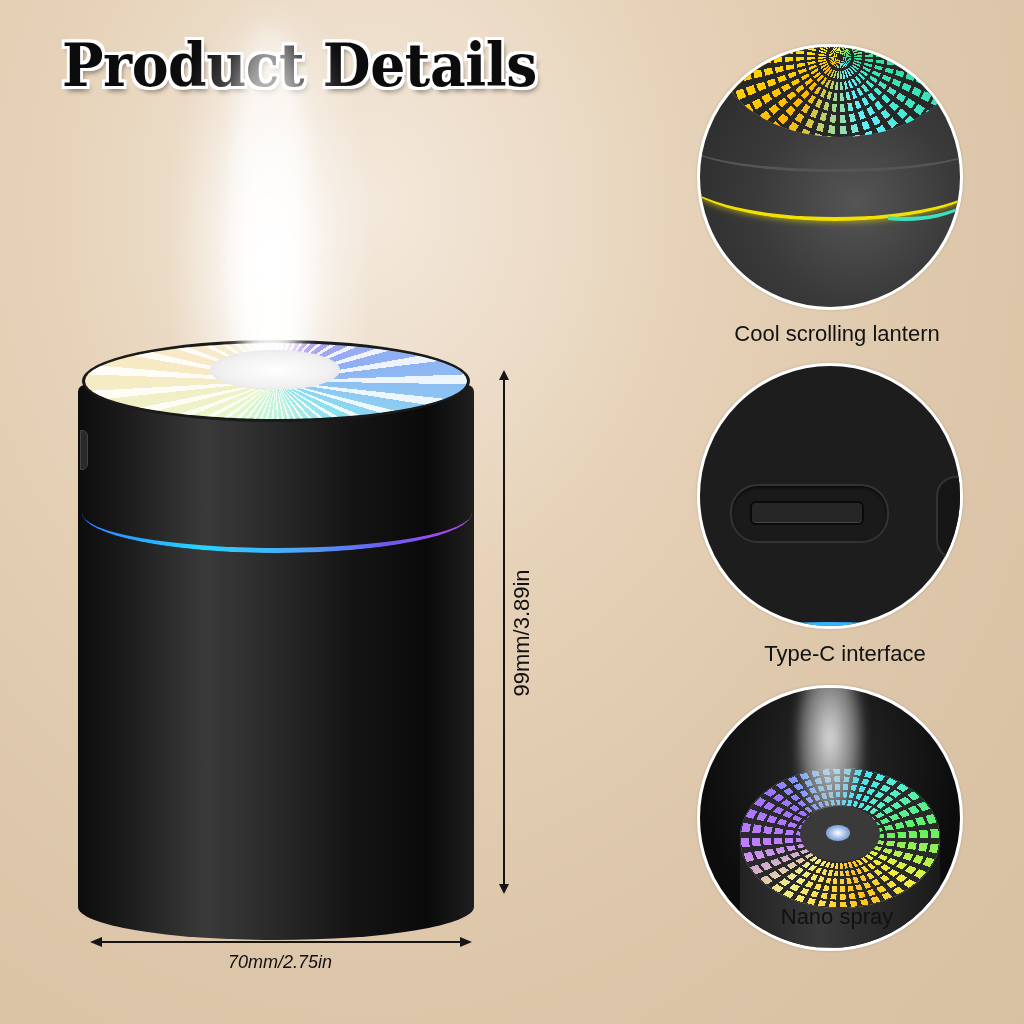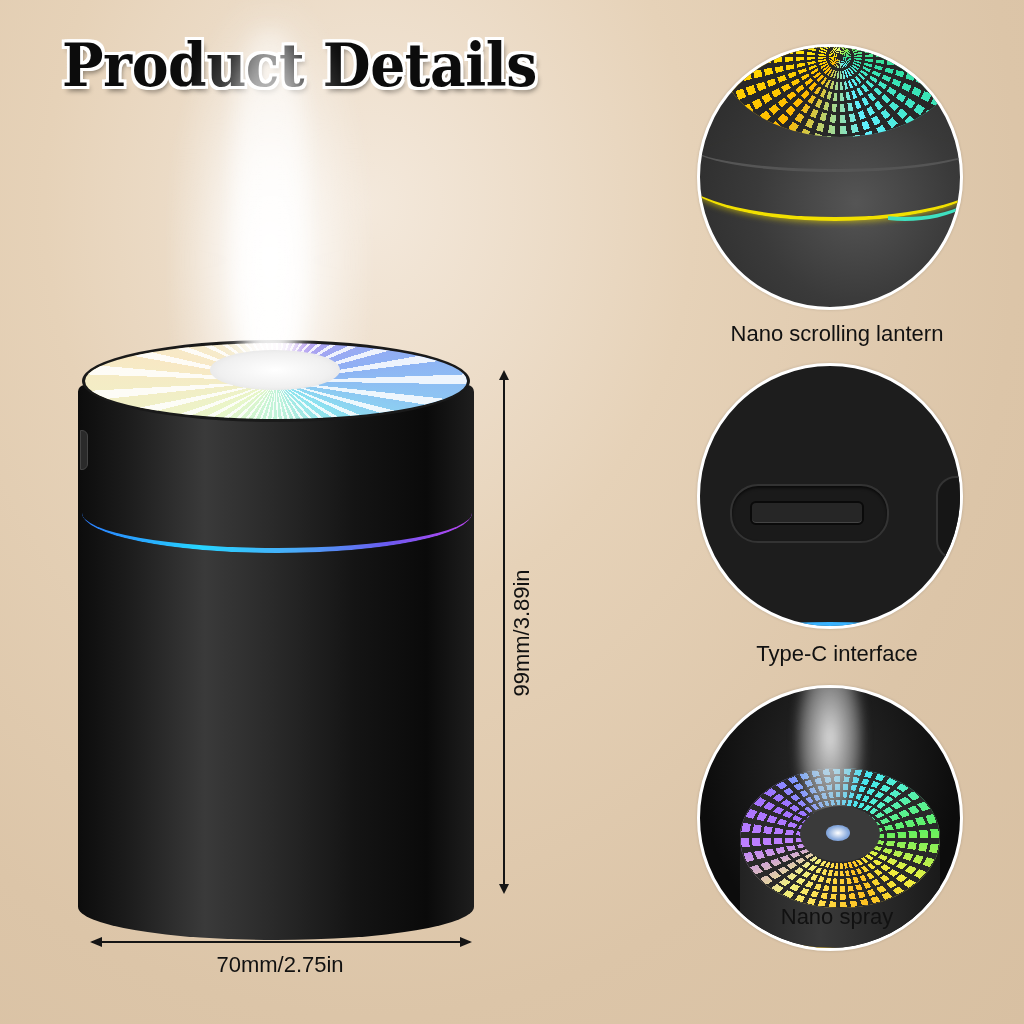--- a/index.html
+++ b/index.html
@@ -64,21 +64,21 @@
   .dim-v-line::before { top: -2px; border-bottom: 10px solid #151515; }
   .dim-v-line::after { bottom: -2px; border-top: 10px solid #151515; }
   .dim-v-text {
     position: absolute; left: 522px; top: 633px; transform: translate(-50%,-50%) rotate(-90deg);
     font-size: 22px; color: #111; white-space: nowrap;
   }
   .dim-h-line { position: absolute; left: 92px; top: 941px; width: 378px; height: 2px; background: #151515; }
   .dim-h-line::before, .dim-h-line::after { content: ""; position: absolute; top: -4px; border-top: 5px solid transparent; border-bottom: 5px solid transparent; }
   .dim-h-line::before { left: -2px; border-right: 12px solid #151515; }
   .dim-h-line::after { right: -2px; border-left: 12px solid #151515; }
-  .dim-h-text { position: absolute; left: 280px; top: 952px; transform: translateX(-50%); font-size: 22px; color: #111; white-space: nowrap; }
+  .dim-h-text { position: absolute; left: 280px; top: 952px; transform: translateX(-50%); font-size: 18px; color: #111; white-space: nowrap; font-style: italic; }
   
   .circle {
     position: absolute; left: 697px; width: 266px; height: 266px; border-radius: 50%;
     border: 3px solid #fff; box-sizing: border-box; overflow: hidden;
     box-shadow: 0 0 3px rgba(0,0,0,0.15);
   }
   .c1 { top: 44px; background: radial-gradient(ellipse at 60% 60%, #555 0%, #3a3a3a 45%, #262626 100%); }
   .c1 .grille {
     position: absolute; left: 20px; top: -70px; width: 240px; height: 160px; border-radius: 50%;
     background: conic-gradient(from 220deg, #ffb800, #ffe300, #f3ff7a, #8df04a, #2de0a0, #5ff0ff, #ffb800);
@@ -125,21 +125,21 @@
   }
   .c3 .disc::after {
     content: ""; position: absolute; inset: 0; border-radius: 50%;
     background: repeating-conic-gradient(from 0deg, #2a2a2a 0deg 3.5deg, transparent 3.5deg 9deg),
                 repeating-radial-gradient(ellipse, #2a2a2a 0 3px, transparent 3px 11px);
   }
   .c3 .hub { position: absolute; left: 100px; top: 118px; width: 80px; height: 56px; border-radius: 50%; background: #3a3a3a; z-index: 2; }
   .c3 .nozzle { position: absolute; left: 126px; top: 137px; width: 24px; height: 16px; border-radius: 50%; background: radial-gradient(#fff, #8ad 60%, #68c); z-index: 3; }
   .caption { position: absolute; left: 837px; transform: translateX(-50%); font-size: 22px; color: #111; white-space: nowrap; }
   .cap1 { top: 321px; }
-  .cap2 { top: 641px; }
+  .cap2 { top: 641px; margin-left: 8px; }
   .cap3 { top: 904px; }
 </style>
 </head>
 <body>
 
 <div class="title">Product Details</div>
 
 <div>
   <div class="mist"></div>
   <div class="body"></div>
@@ -154,21 +154,21 @@
 <div class="dim-v-text">99mm/3.89in</div>
 <div class="dim-h-line"></div>
 <div class="dim-h-text">70mm/2.75in</div>
 
 <div class="circle c1">
   <div class="grille"></div>
   <div class="rim"></div>
   <div class="ring"></div>
   <div class="ring-green"></div>
 </div>
-<div class="caption cap1">Nano scrolling lantern</div>
+<div class="caption cap1">Cool scrolling lantern</div>
 
 <div class="circle c2">
   <div class="port-outer"></div>
   <div class="port-inner"></div>
   <div class="side-edge"></div>
   <div class="glow"></div>
 </div>
 <div class="caption cap2">Type-C interface</div>
 
 <div class="circle c3">

